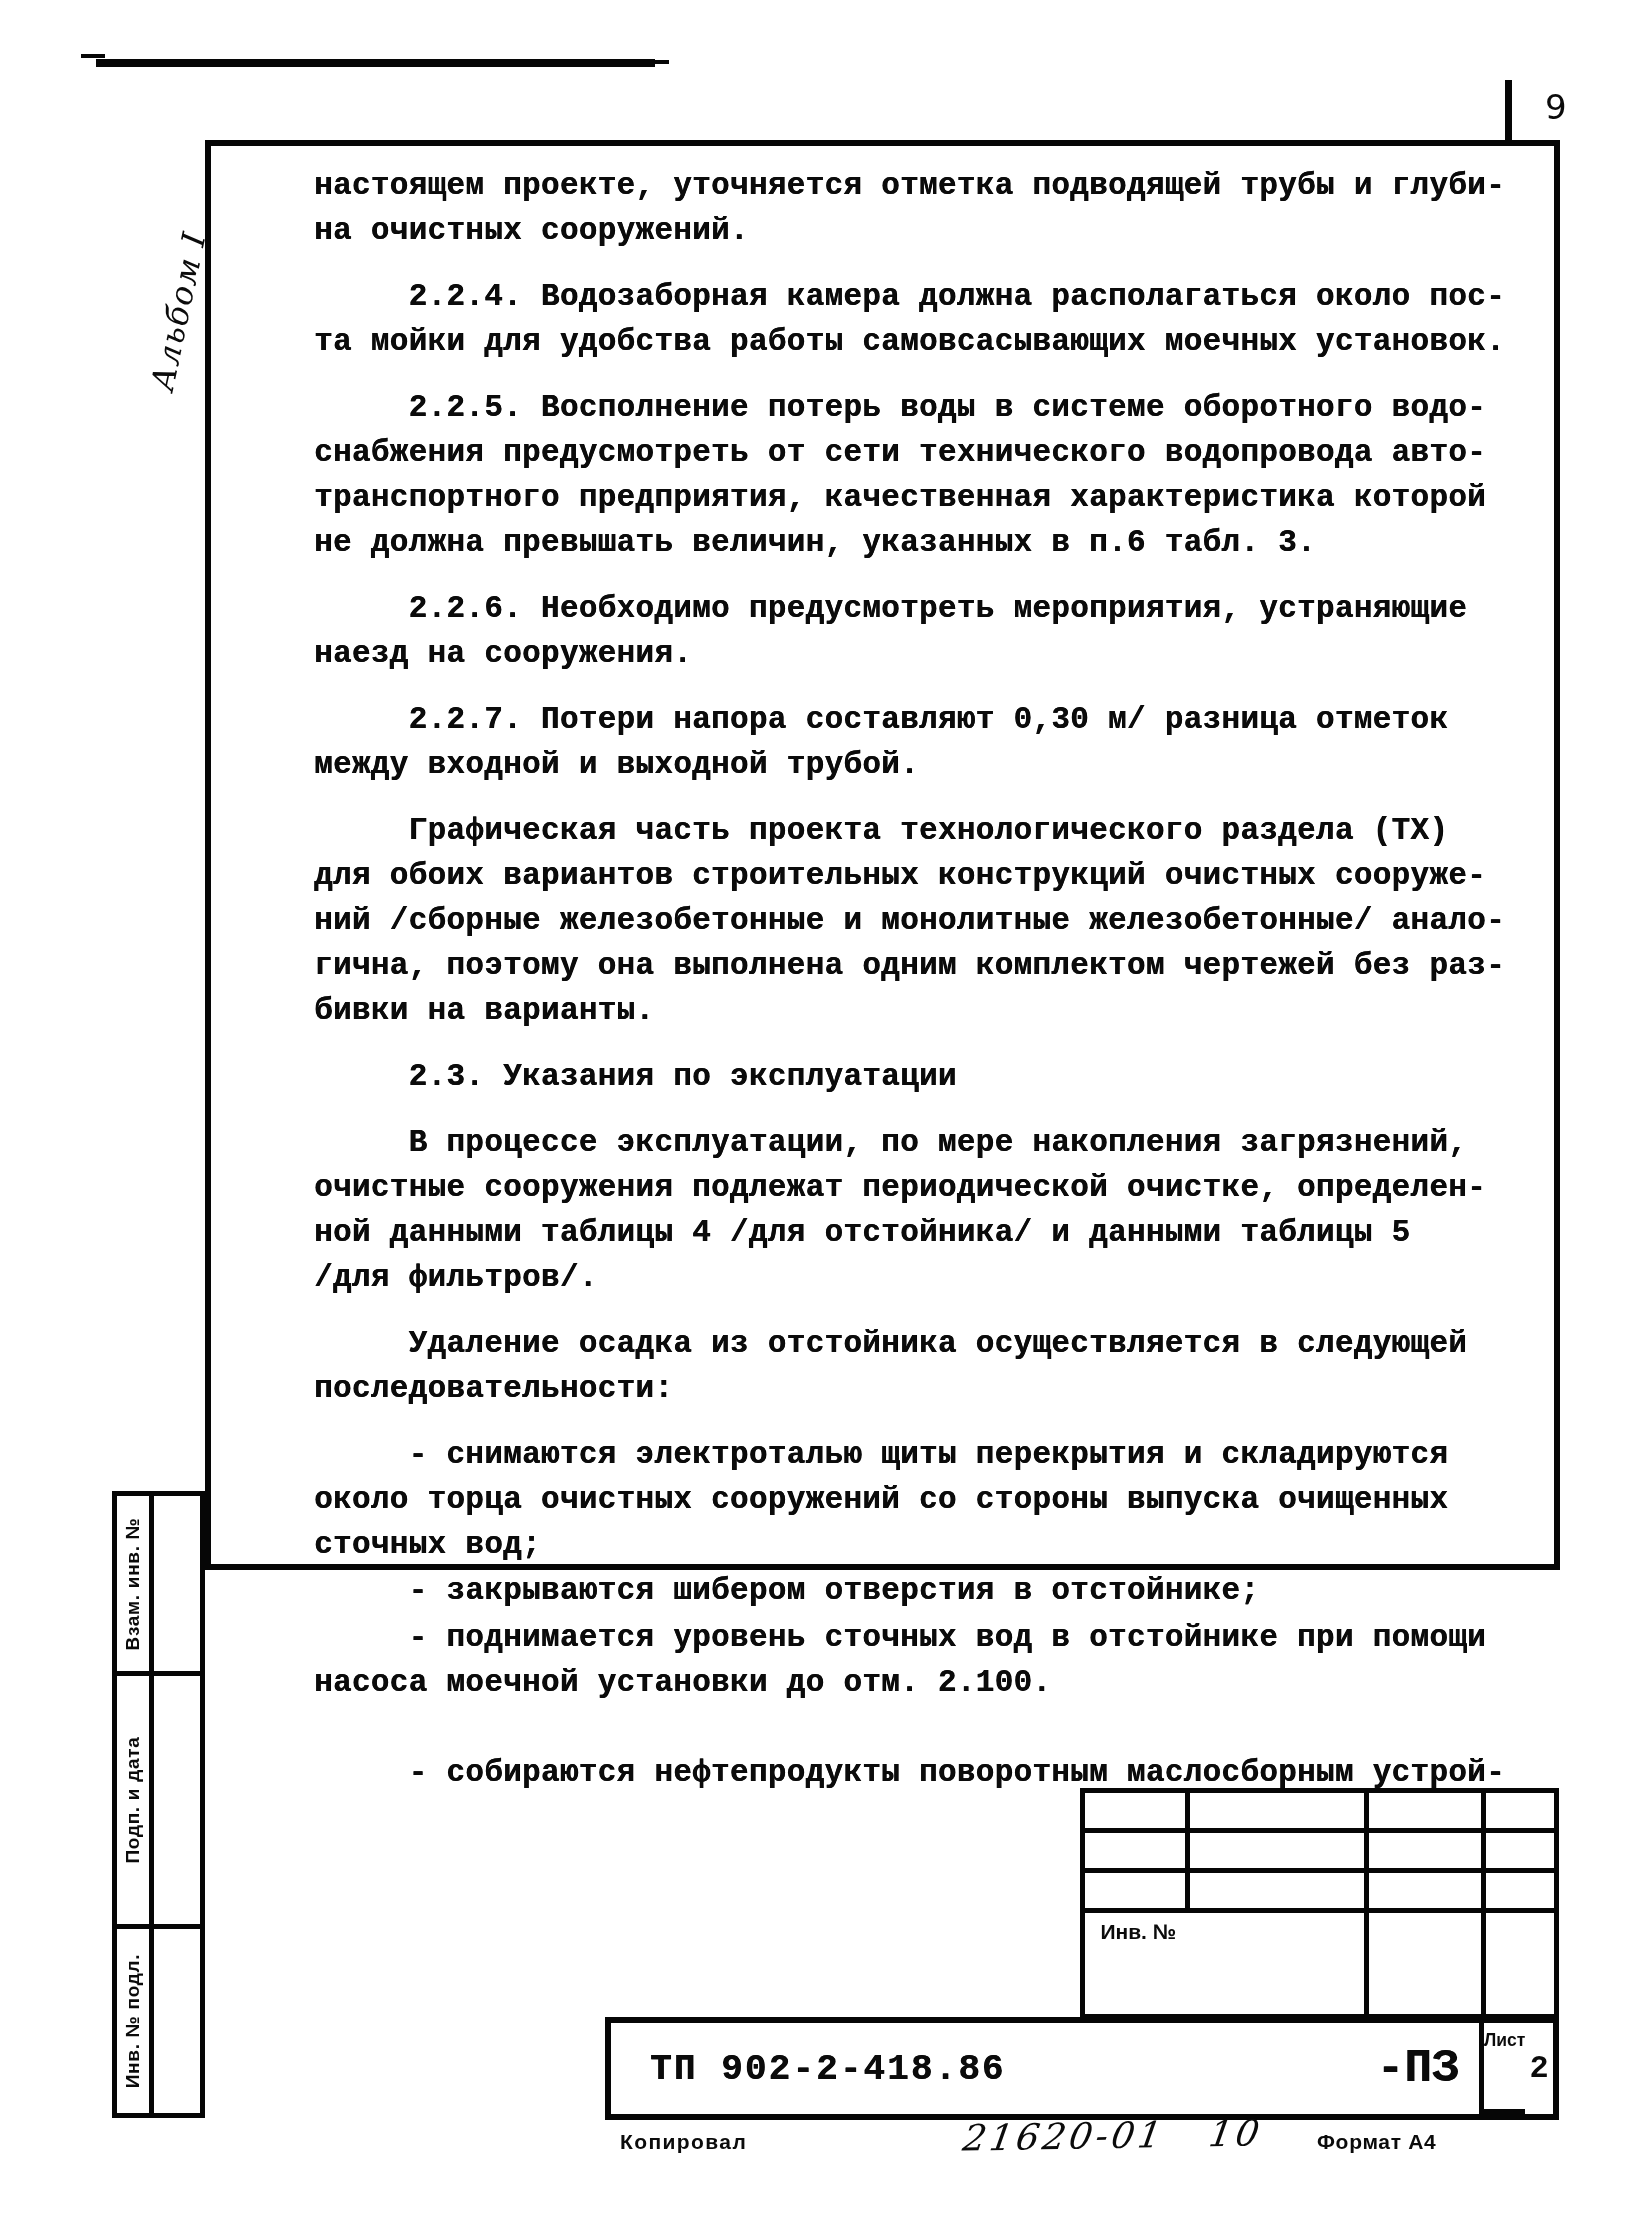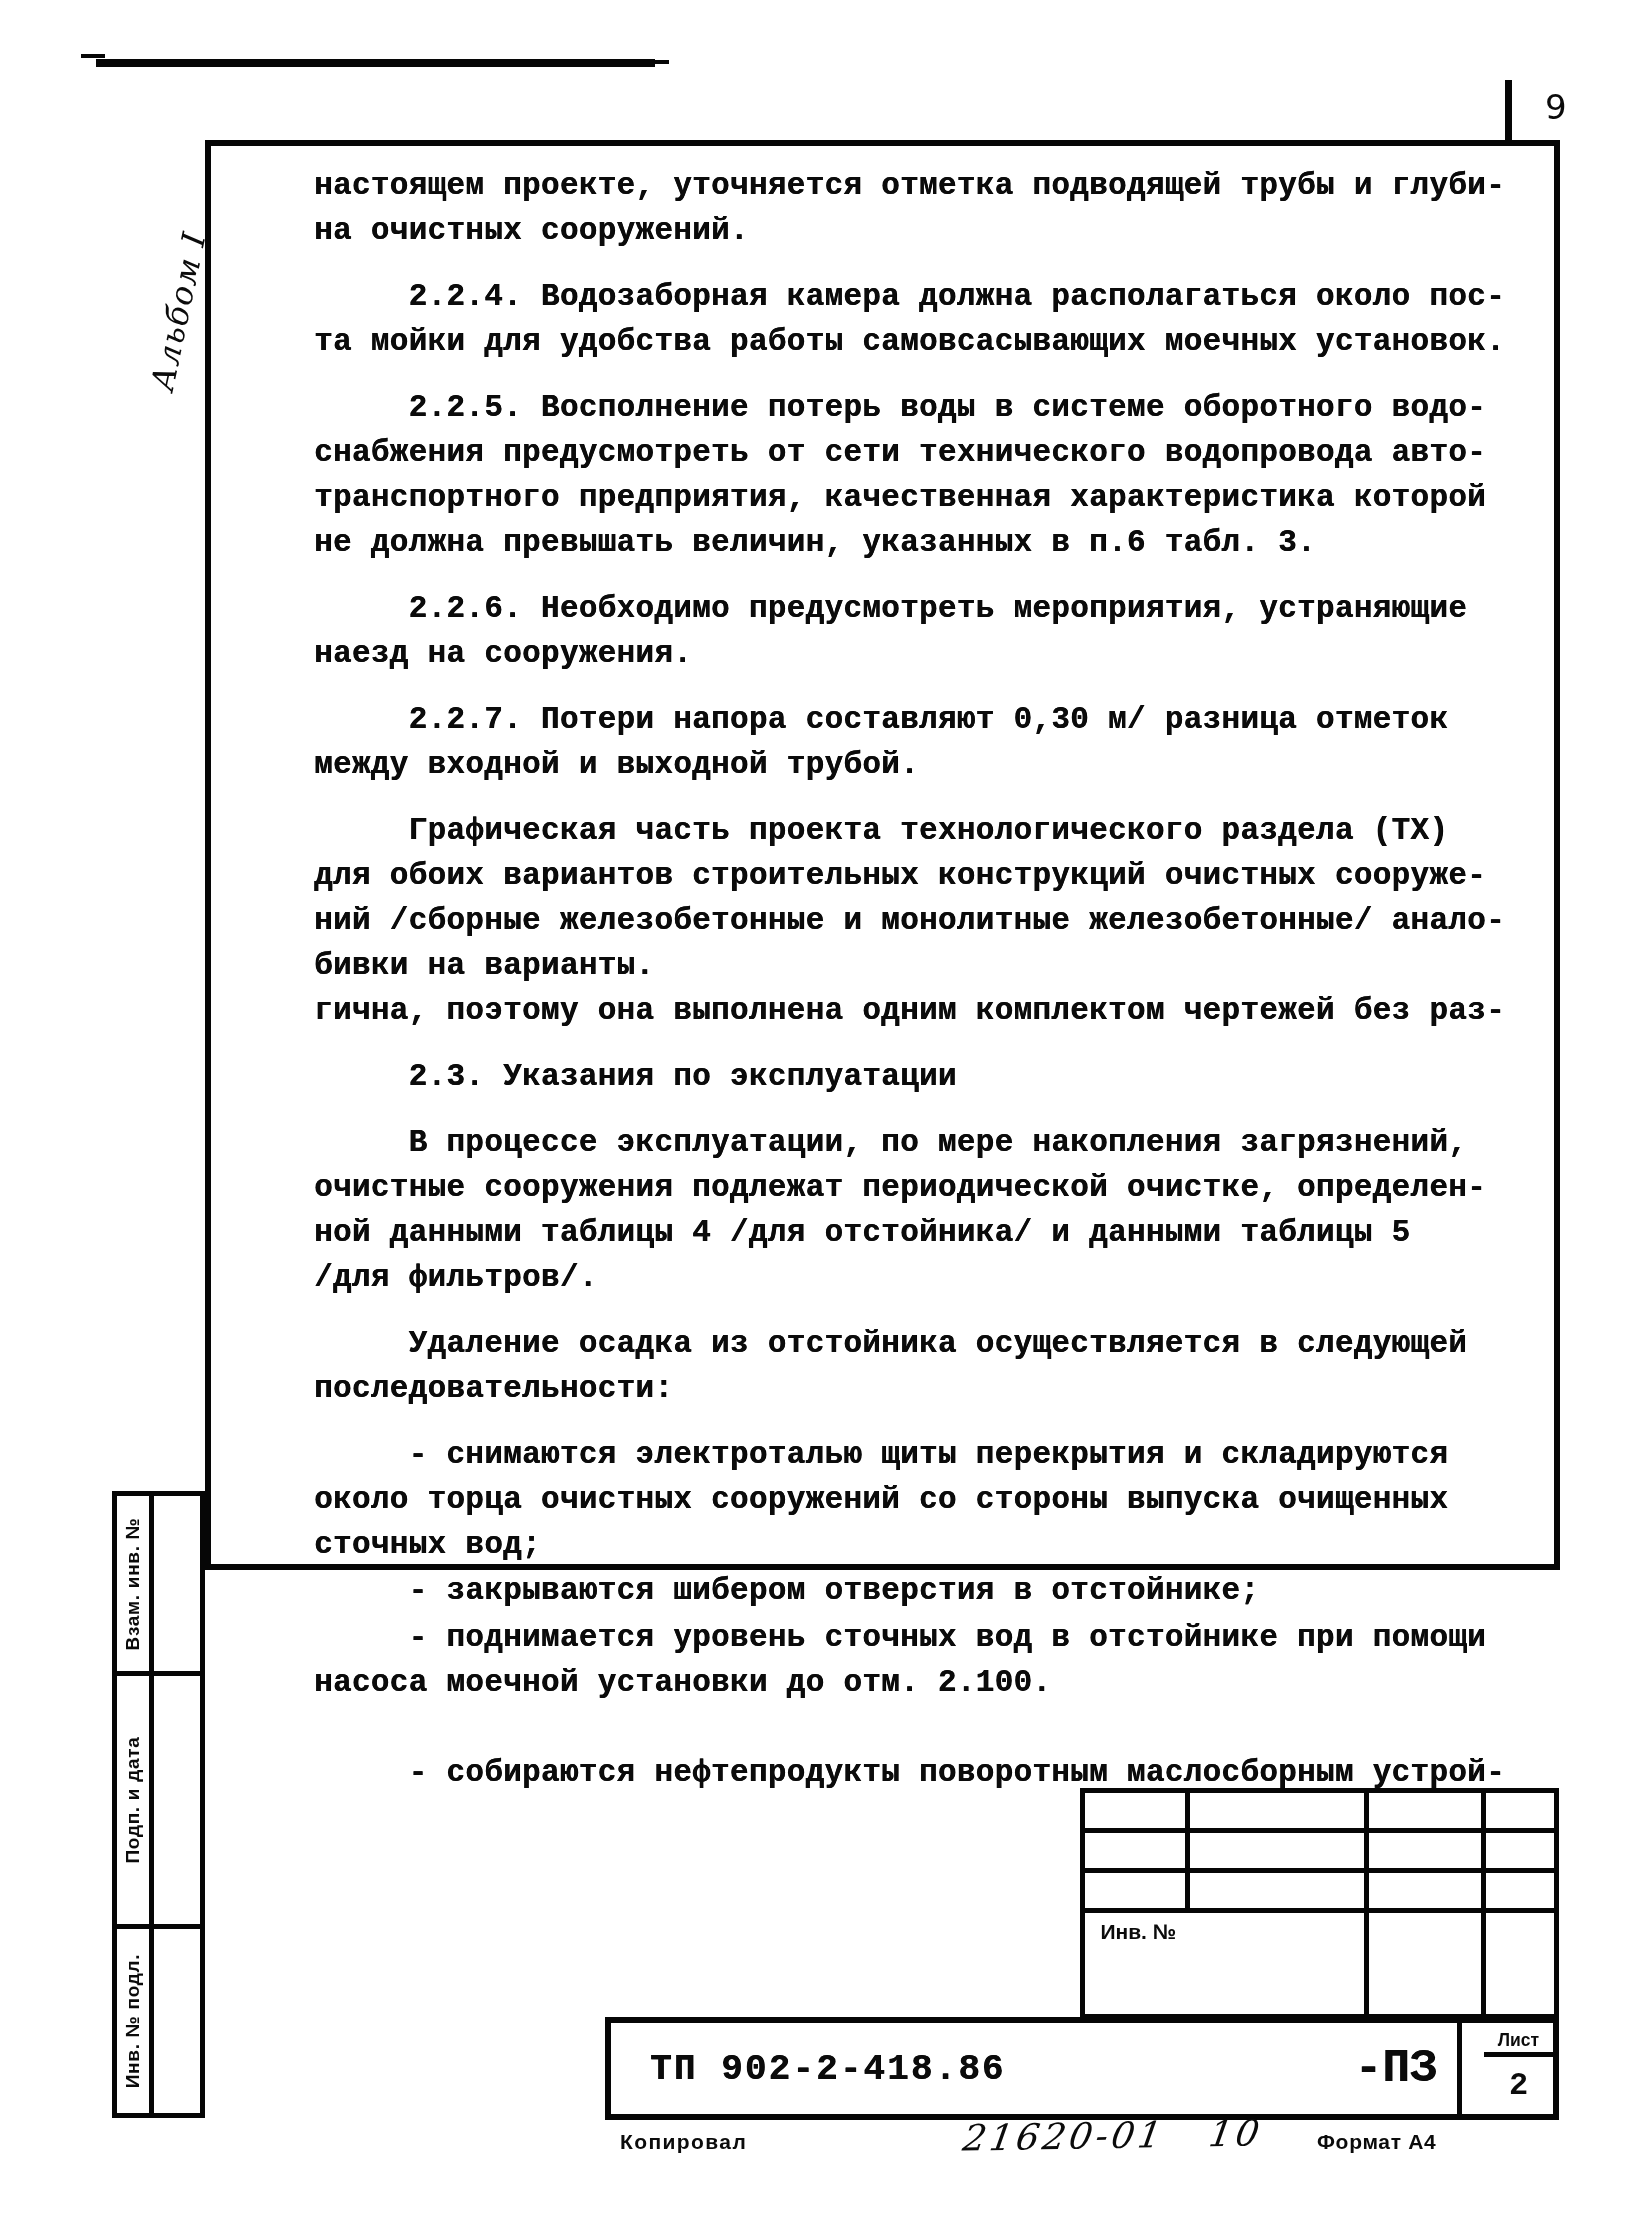--- a/index.html
+++ b/index.html
@@ -68,21 +68,21 @@
   
   .titleblock { position:absolute; left:605px; top:2017px; width:954px; height:103px;
                 border:6.3px solid #060606; box-sizing:border-box; display:flex; background:#fff; }
   .tb-main { flex:1; position:relative; border-right:5.6px solid #060606; }
   .doc-num { position:absolute; left:39px; top:50%; transform:translateY(-50%);
              font-family:"Liberation Mono",monospace; font-weight:bold; font-size:36px;
              letter-spacing:2.1px; text-shadow:0.5px 0.3px 0 #000; }
   .doc-suffix { position:absolute; right:19.6px; top:50%; transform:translateY(-50%);
                 font-family:"Liberation Mono",monospace; font-weight:bold; font-size:46px;
                 text-shadow:0.5px 0.3px 0 #000; }
-  .tb-right { flex:0 0 69px; display:flex; flex-direction:column;margin-left:22px; }
+  .tb-right { flex:0 0 69px; display:flex; flex-direction:row; }
   .tb-sheet-label { flex:0 0 34px; border-bottom:5.6px solid #060606; box-sizing:border-box;
                     text-align:center; font-weight:bold; font-size:17.5px; padding-top:7px; }
   .tb-sheet-num { flex:1; display:flex; align-items:center; justify-content:center;
                   font-family:"Liberation Mono",monospace; font-weight:bold; font-size:32px; }
 
   
   .footer-copy   { position:absolute; left:620px;  top:2130px; font-weight:bold; font-size:21px; letter-spacing:1.4px; }
   .footer-hand   { position:absolute; left:964px; top:2115px; font-family:"DejaVu Serif",serif;
                    font-style:italic; font-size:36px; letter-spacing:3.5px; white-space:pre;
                    transform:skewX(-10deg) rotate(-1deg); }
@@ -123,22 +123,22 @@
           <div class="line">наезд на сооружения.</div>
         </div>
         <div class="para">
           <div class="line">     2.2.7. Потери напора составляют 0,30 м/ разница отметок</div>
           <div class="line">между входной и выходной трубой.</div>
         </div>
         <div class="para">
           <div class="line">     Графическая часть проекта технологического раздела (ТХ)</div>
           <div class="line">для обоих вариантов строительных конструкций очистных сооруже-</div>
           <div class="line">ний /сборные железобетонные и монолитные железобетонные/ анало-</div>
+          <div class="line">гична, поэтому она выполнена одним комплектом чертежей без раз-</div>
           <div class="line">бивки на варианты.</div>
-          <div class="line">гична, поэтому она выполнена одним комплектом чертежей без раз-</div>
         </div>
         <div class="para">
           <div class="line">     2.3. Указания по эксплуатации</div>
         </div>
         <div class="para">
           <div class="line">     В процессе эксплуатации, по мере накопления загрязнений,</div>
           <div class="line">очистные сооружения подлежат периодической очистке, определен-</div>
           <div class="line">ной данными таблицы 4 /для отстойника/ и данными таблицы 5</div>
           <div class="line">/для фильтров/.</div>
         </div>

